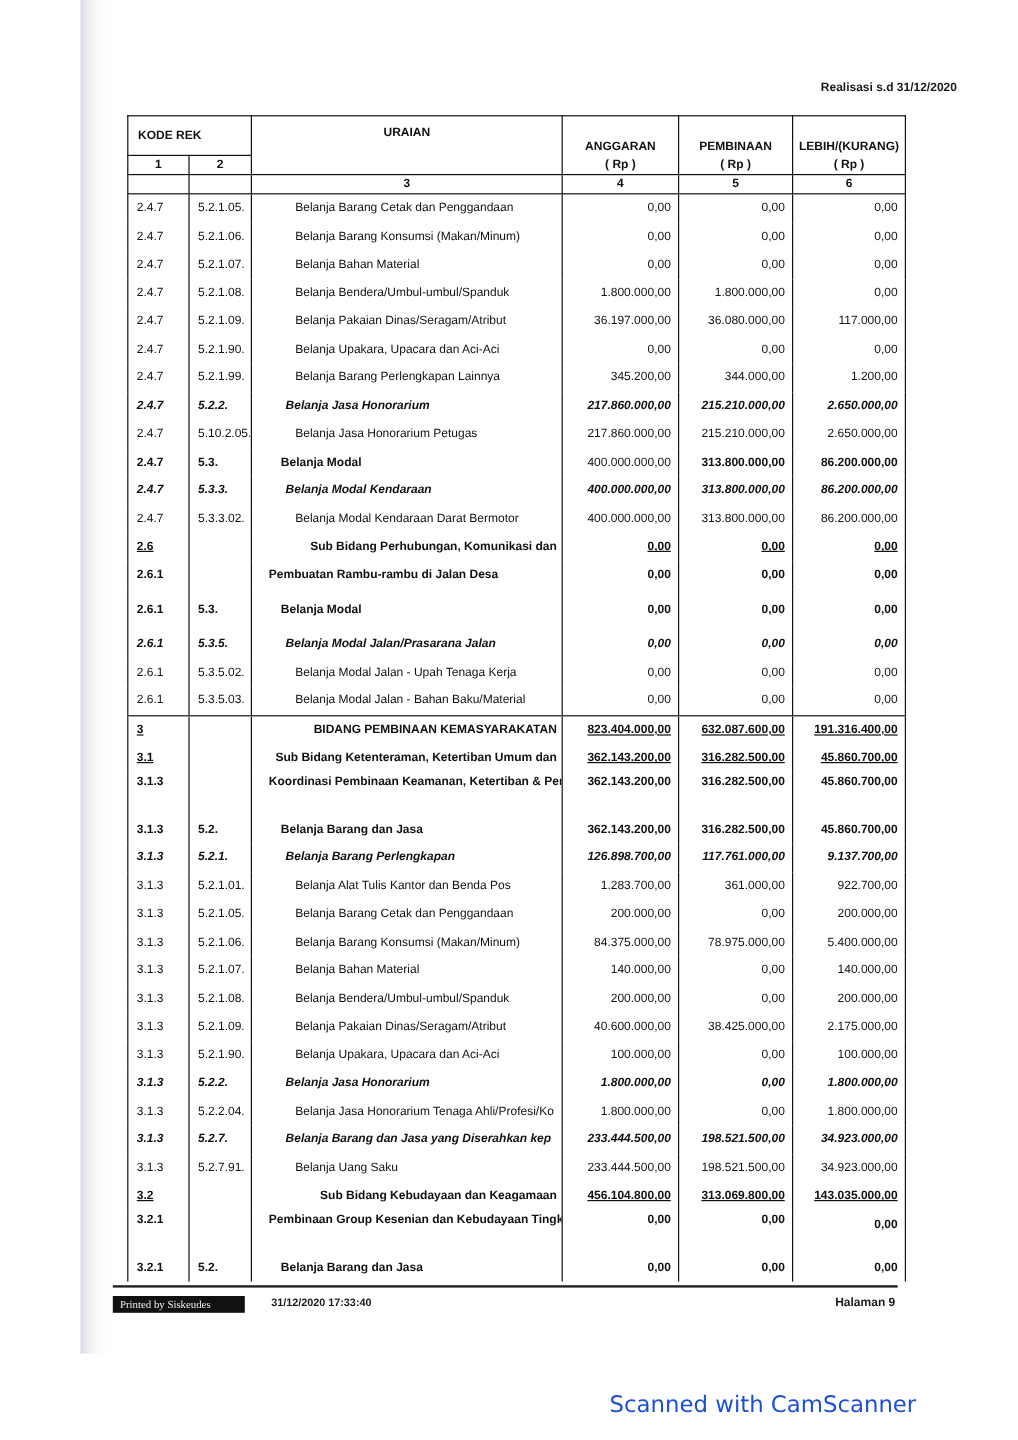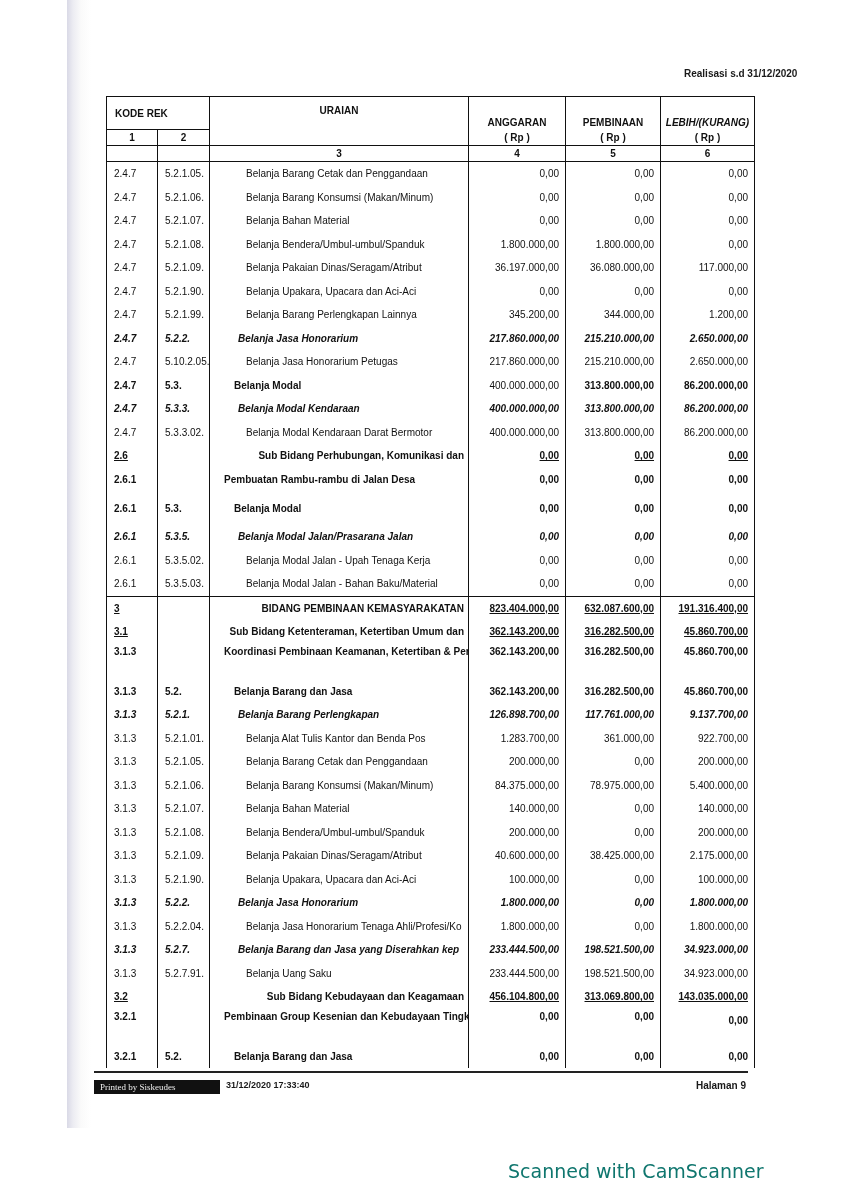--- a/index.html
+++ b/index.html
@@ -46,32 +46,32 @@
   tr.last td { border-bottom: 0; }
   td.ind0 { padding-left: 10px !important; text-align: right; }
   td.ind1 { padding-left: 24px !important; }
   td.ind2 { padding-left: 28px !important; }
   td.ind3 { padding-left: 36px !important; }
   td.wrap { white-space: normal; line-height: 12px; }
   .footer-line {
     position: absolute; left: 94px; top: 1071px; width: 654px; height: 2px; background: #222;
   }
   .printed-badge {
-    position: absolute; left: 94px; top: 1080px; width: 126px; height: 14px; background: #111;
+    position: absolute; left: 94px; top: 1080px; width: 110px; height: 14px; background: #111;
     color: #eee; font-family: "Liberation Serif", serif; font-size: 9px; line-height: 14px; padding-left: 6px;
     box-sizing: border-box;
   }
   .printed-at {
     position: absolute; left: 226px; top: 1080px; font-size: 9px; font-weight: bold; color: #1a1a1a;
   }
   .page-no {
     position: absolute; left: 676px; top: 1080px; font-size: 10px; font-weight: bold; color: #1a1a1a; margin-left: 20px;
   }
   .watermark {
-    position: absolute; left: 508px; top: 1160px; font-size: 19px; color: #0f766e;
+    position: absolute; left: 508px; top: 1160px; font-size: 19px; color: #1d4ed8;
     font-family: "DejaVu Sans", sans-serif;
   }
 </style>
 </head>
 <body>
 
 <div class="scan-left-shadow"></div>
 <div class="page"></div>
 
 <div class="report-date">Realisasi s.d 31/12/2020</div>
@@ -84,21 +84,21 @@
       <col class="c4">
       <col class="c5">
       <col class="c6">
   </colgroup>
   <thead>
     <tr>
       <th colspan="2" style="text-align:left;padding-left:8px;height:28px;">KODE REK</th>
       <th rowspan="2" style="vertical-align:top;padding-top:8px;">URAIAN</th>
       <th style="vertical-align:bottom;border-bottom:0;"><span>ANGGARAN</span></th>
       <th style="vertical-align:bottom;border-bottom:0;"><span>PEMBINAAN</span></th>
-      <th style="vertical-align:bottom;border-bottom:0;font-style:italic;"><span>LEBIH/(KURANG)</span></th>
+      <th style="vertical-align:bottom;border-bottom:0;"><span>LEBIH/(KURANG)</span></th>
     </tr>
     <tr>
       <th>1</th>
       <th>2</th>
       <th style="border-top:0;">( Rp )</th>
       <th style="border-top:0;">( Rp )</th>
       <th style="border-top:0;">( Rp )</th>
     </tr>
     <tr>
       <th></th>

